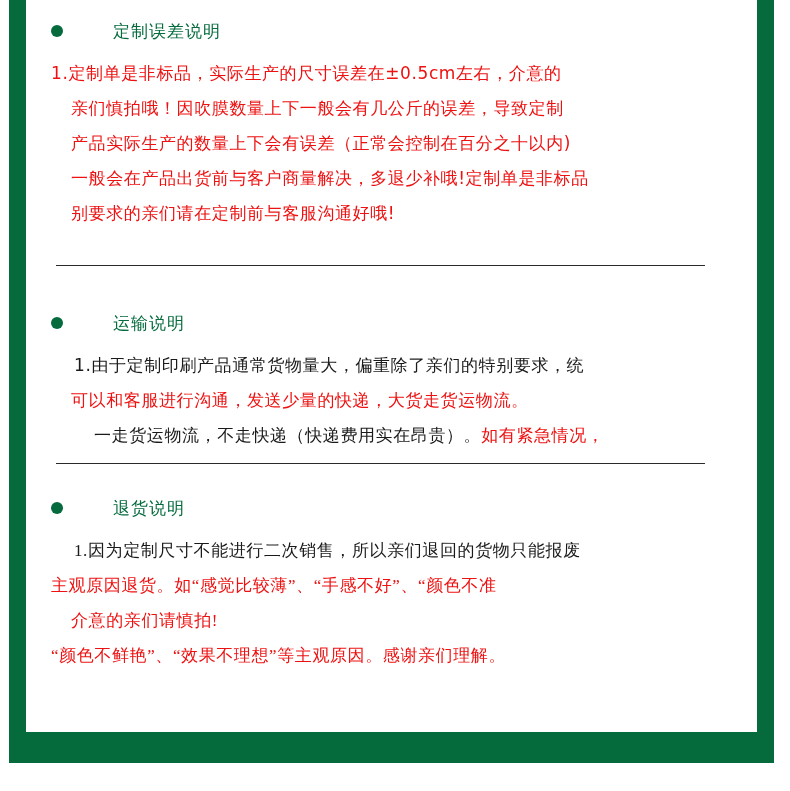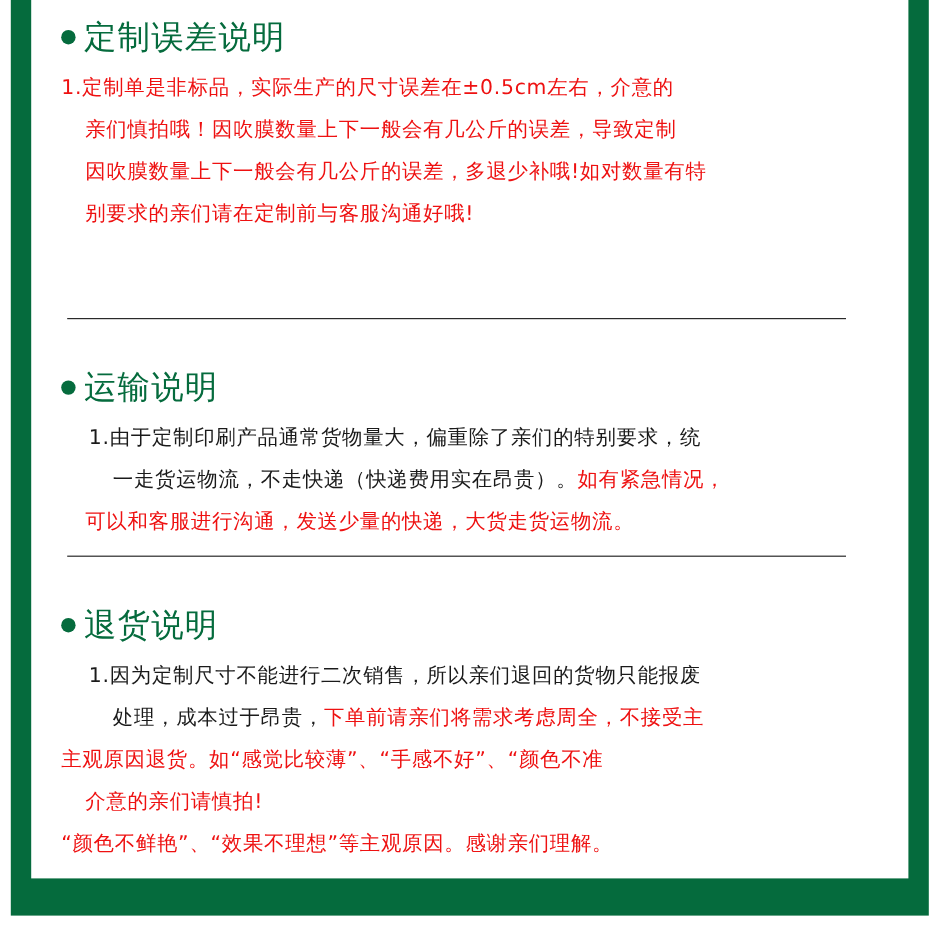--- a/index.html
+++ b/index.html
@@ -3,21 +3,21 @@
 <meta charset="utf-8">
 <style>
   html, body { margin: 0; padding: 0; background: #ffffff; }
   body { width: 790px; height: 791px; position: relative; overflow: hidden;
          font-family: "DejaVu Sans", "Liberation Sans", sans-serif; }
   .frame { position: absolute; left: 9px; top: 0; width: 765px; height: 763px; background: var(--green); }
   .inner { position: absolute; left: 17px; top: 0; width: 731px; height: 732px; background: #ffffff; }
   .section { position: absolute; left: 34px; width: 690px; }
   .heading { position: relative; height: 34px; display: flex; align-items: center; }
   .dot { width: 12px; height: 12px; border-radius: 50%; background: var(--green); margin-left: 17px; margin-right: 7px; }
-  .heading-text { font-size: 27px; color: var(--green); letter-spacing: 1px; }
+  .heading-text { font-size: 17px; color: var(--green); letter-spacing: 1px; margin-left: 43px; }
   .body { margin-top: 8px; font-size: 17px; line-height: 35px; letter-spacing: 0.6px; }
   .line { white-space: nowrap; padding-left: 37px; height: 35px; }
   .line.first { padding-left: 17px; }
   .red { color: var(--red); }
   .black { color: #1a1a1a; margin-left: 23px; }
   .divider { position: absolute; left: 56px; width: 649px; height: 1px; background: #2a2a2a; }
 </style>
 </head>
 <body style="--green:#056b3d; --red:#ee1111;">
 
@@ -26,46 +26,46 @@
 </div>
 
 <div class="section" style="top:14px;">
   <div class="heading">
     <span class="dot"></span>
     <span class="heading-text">定制误差说明</span>
   </div>
   <div class="body">
     <div class="line first"><span class="red">1.定制单是非标品，实际生产的尺寸误差在±0.5cm左右，介意的</span></div>
     <div class="line"><span class="red">亲们慎拍哦！因吹膜数量上下一般会有几公斤的误差，导致定制</span></div>
-    <div class="line"><span class="red">因吹膜数量上下一般会有几公斤的误差，多退少补哦!如对数量有特</span></div>
+    <div class="line"><span class="red">产品实际生产的数量上下会有误差（正常会控制在百分之十以内)</span></div>
+    <div class="line"><span class="red">一般会在产品出货前与客户商量解决，多退少补哦!定制单是非标品</span></div>
     <div class="line"><span class="red">别要求的亲们请在定制前与客服沟通好哦!</span></div>
   </div>
 </div>
 
 <div class="divider" style="top:265px;"></div>
 
 <div class="section" style="top:306px;">
   <div class="heading">
     <span class="dot"></span>
     <span class="heading-text">运输说明</span>
   </div>
   <div class="body">
     <div class="line first"><span class="black">1.由于定制印刷产品通常货物量大，偏重除了亲们的特别要求，统</span></div>
+    <div class="line"><span class="red">可以和客服进行沟通，发送少量的快递，大货走货运物流。</span></div>
     <div class="line"><span class="black">一走货运物流，不走快递（快递费用实在昂贵）。</span><span class="red">如有紧急情况，</span></div>
-    <div class="line"><span class="red">可以和客服进行沟通，发送少量的快递，大货走货运物流。</span></div>
   </div>
 </div>
 
 <div class="divider" style="top:463px;"></div>
 
-<div class="section" style="top:504px;">
+<div class="section" style="top:491px;font-family:Liberation Serif, serif;">
   <div class="heading">
     <span class="dot"></span>
     <span class="heading-text">退货说明</span>
   </div>
   <div class="body">
     <div class="line first"><span class="black">1.因为定制尺寸不能进行二次销售，所以亲们退回的货物只能报废</span></div>
-    <div class="line"><span class="black">处理，成本过于昂贵，</span><span class="red">下单前请亲们将需求考虑周全，不接受主</span></div>
     <div class="line" style="padding-left:17px;"><span class="red">主观原因退货。如“感觉比较薄”、“手感不好”、“颜色不准</span></div>
     <div class="line"><span class="red">介意的亲们请慎拍!</span></div>
     <div class="line" style="padding-left:17px;"><span class="red">“颜色不鲜艳”、“效果不理想”等主观原因。感谢亲们理解。</span></div>
   </div>
 </div>
 
 </body></html>

